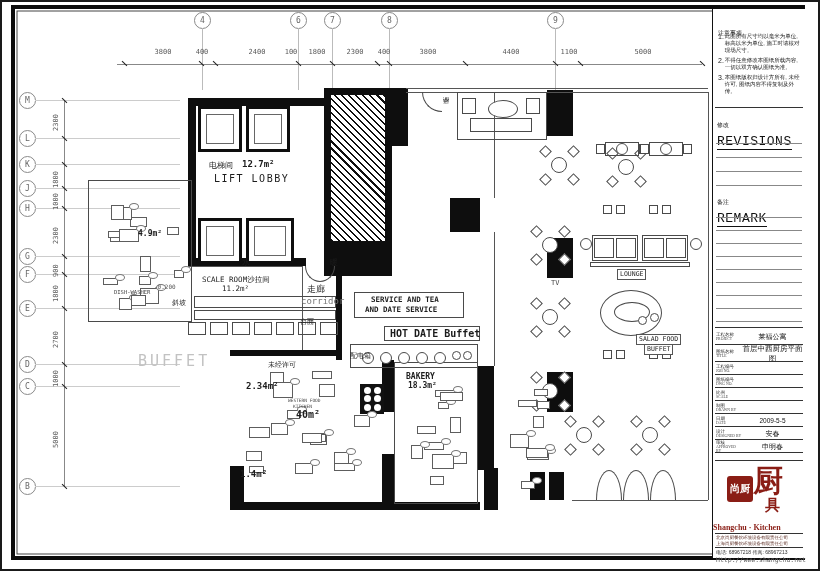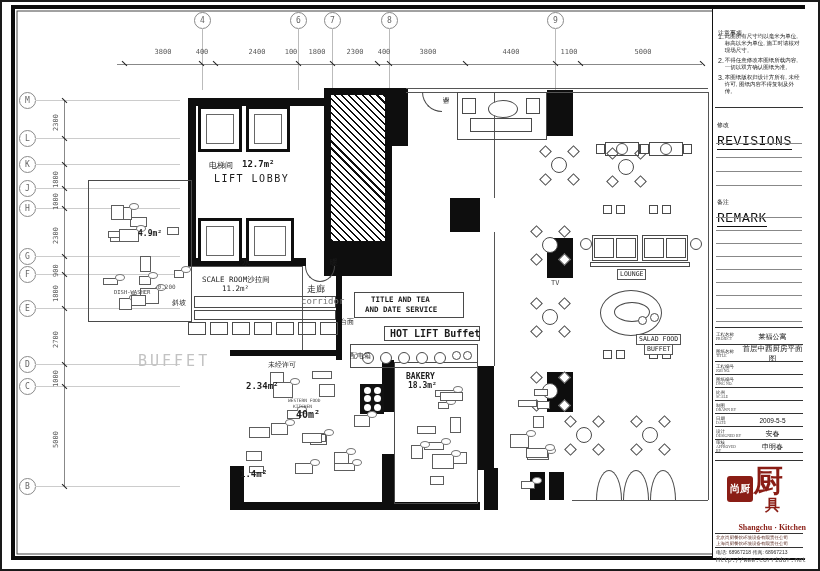--- a/index.html
+++ b/index.html
@@ -354,38 +354,38 @@
       <div class="lbl" style="left: 136px; top: 228px; font-size: 8px; font-weight: bold;">4.9m²</div>
       <div class="lbl" style="left: 240px; top: 257px; font-size: 8px;">水</div>
       <div class="lbl" style="left: 328px; top: 257px; font-size: 8px;">暖</div>
       <div class="lbl" style="left: 200px; top: 274px; font-size: 7.5px;">SCALE ROOM沙拉间</div>
       <div class="lbl" style="left: 220px; top: 283px; font-size: 7.5px;">11.2m²</div>
       <div class="lbl" style="left: 170px; top: 298px; font-size: 7px;">斜坡</div>
       <div class="lbl" style="left: 152px; top: 282px; font-size: 6px; color: rgb(85, 85, 85);">-0.200</div>
       <div class="lbl" style="left: 112px; top: 288px; font-size: 5.5px; color: rgb(68, 68, 68);">DISH-WASHER</div>
       <div class="lbl" style="left: 305px; top: 283px; font-size: 9px;">走廊</div>
       <div class="lbl" style="left: 299px; top: 295px; font-size: 9px; color: rgb(119, 119, 119);">corridor</div>
-      <div class="lbl" style="left: 369px; top: 294px; font-size: 7.5px; font-weight: bold;">TITLE AND TEA</div>
+      <div class="lbl" style="left: 369px; top: 294px; font-size: 7.5px; font-weight: bold;">SERVICE AND TEA</div>
       <div class="lbl" style="left: 363px; top: 304px; font-size: 7.5px; font-weight: bold;">AND DATE SERVICE</div>
-      <div class="lbl" style="left: 388px; top: 327px; font-size: 10px; font-weight: bold;">HOT LIFT Buffet</div>
+      <div class="lbl" style="left: 388px; top: 327px; font-size: 10px; font-weight: bold;">HOT DATE Buffet</div>
       <div class="lbl" style="left: 348px; top: 351px; font-size: 7px;">配电箱</div>
       <div class="lbl" style="left: 136px; top: 352px; font-size: 15px; color: rgb(194, 194, 194); letter-spacing: 3px;">BUFFET</div>
       <div class="lbl" style="left: 266px; top: 360px; font-size: 7px;">未经许可</div>
       <div class="lbl" style="left: 244px; top: 380px; font-size: 9px; font-weight: bold;">2.34m²</div>
       <div class="lbl" style="left: 286px; top: 397px; font-size: 4.5px; color: rgb(68, 68, 68);">WESTERN FOOD</div>
       <div class="lbl" style="left: 291px; top: 403px; font-size: 4.5px; color: rgb(68, 68, 68);">KITCHEN</div>
       <div class="lbl" style="left: 294px; top: 408px; font-size: 10px; font-weight: bold;">40m²</div>
       <div class="lbl" style="left: 404px; top: 371px; font-size: 8px; font-weight: bold;">BAKERY</div>
       <div class="lbl" style="left: 406px; top: 380px; font-size: 8px; font-weight: bold;">18.3m²</div>
       <div class="lbl" style="left: 238px; top: 468px; font-size: 9px; font-weight: bold;">1.4m²</div>
       <div class="lbl" style="left: 549px; top: 278px; font-size: 7px; color: rgb(68, 68, 68);">TV</div>
       <div class="lbl box" style="left: 615px; top: 267px; font-size: 6.5px;">LOUNGE</div>
       <div class="lbl box" style="left: 634px; top: 332px; font-size: 6.5px;">SALAD FOOD</div>
       <div class="lbl box" style="left: 642px; top: 342px; font-size: 6.5px;">BUFFET</div>
-      <div class="lbl" style="left: 298px; top: 317px; font-size: 7px; margin-left: 40px;">台面</div>
+      <div class="lbl" style="left: 298px; top: 317px; font-size: 7px;">台面</div>
       <div class="lbl" style="left: 441px; top: 90px; font-size: 6px; writing-mode: vertical-rl;">空调</div>
     </div>
 
   <div id="panel">
     <div class="abs sechead" style="left:5px;top:12px">
       <span class="cn">注意事项</span>
     </div>
     <div class="abs" id="notes-list" style="left:5px;top:24px;width:82px">
         <div class="noteitem">
           <span class="num">1.</span>
@@ -495,23 +495,23 @@
         </div>
         <div class="hr" style="top: 443px; position: absolute;"></div>
       </div>
     <div class="hr" style="top:451px"></div>
 
     <div class="abs" style="left:0;top:455px;width:93px;height:60px">
       <div class="redchar" style="left:40px;top:2px;font-size:30px">厨</div>
       <div class="logo-seal" style="left:14px;top:12px;width:26px;height:26px;font-size:10px">尚厨</div>
       <div class="redchar" style="left:52px;top:34px;font-size:15px">具</div>
     </div>
-    <div class="abs" style="left:0;top:514px;width:93px;text-align:right;font-size:8px;font-weight:bold;color:#8a1d15;font-family:'Liberation Serif',serif">Shangchu · Kitchen</div>
+    <div class="abs" style="left:0;top:514px;width:93px;text-align:left;font-size:8px;font-weight:bold;color:#8a1d15;font-family:'Liberation Serif',serif">Shangchu · Kitchen</div>
     <div class="hr" style="top:524px"></div>
     <div class="abs" id="company-lines" style="left:3px;top:526px;width:87px">
         <div style="font-size: 4.5px; color: rgb(90, 43, 34); line-height: 6px;">北京尚厨餐饮环境设备有限责任公司</div>
         <div style="font-size: 4.5px; color: rgb(90, 43, 34); line-height: 6px;">上海尚厨餐饮环境设备有限责任公司</div>
       </div>
     <div class="hr" style="top:538px"></div>
     <div class="abs" style="left:3px;top:540px;font-size:5px;color:#333">电话: 68967218    传真: 68967213</div>
-    <div class="abs" style="left:3px;top:547px;font-size:6.5px;color:#666;font-family:'DejaVu Sans Mono',monospace">Http://www.corridor.net</div>
+    <div class="abs" style="left:3px;top:547px;font-size:6.5px;color:#666;font-family:'DejaVu Sans Mono',monospace">Http://www.shangchu.net</div>
   </div>
 </div>
 
 </body></html>

